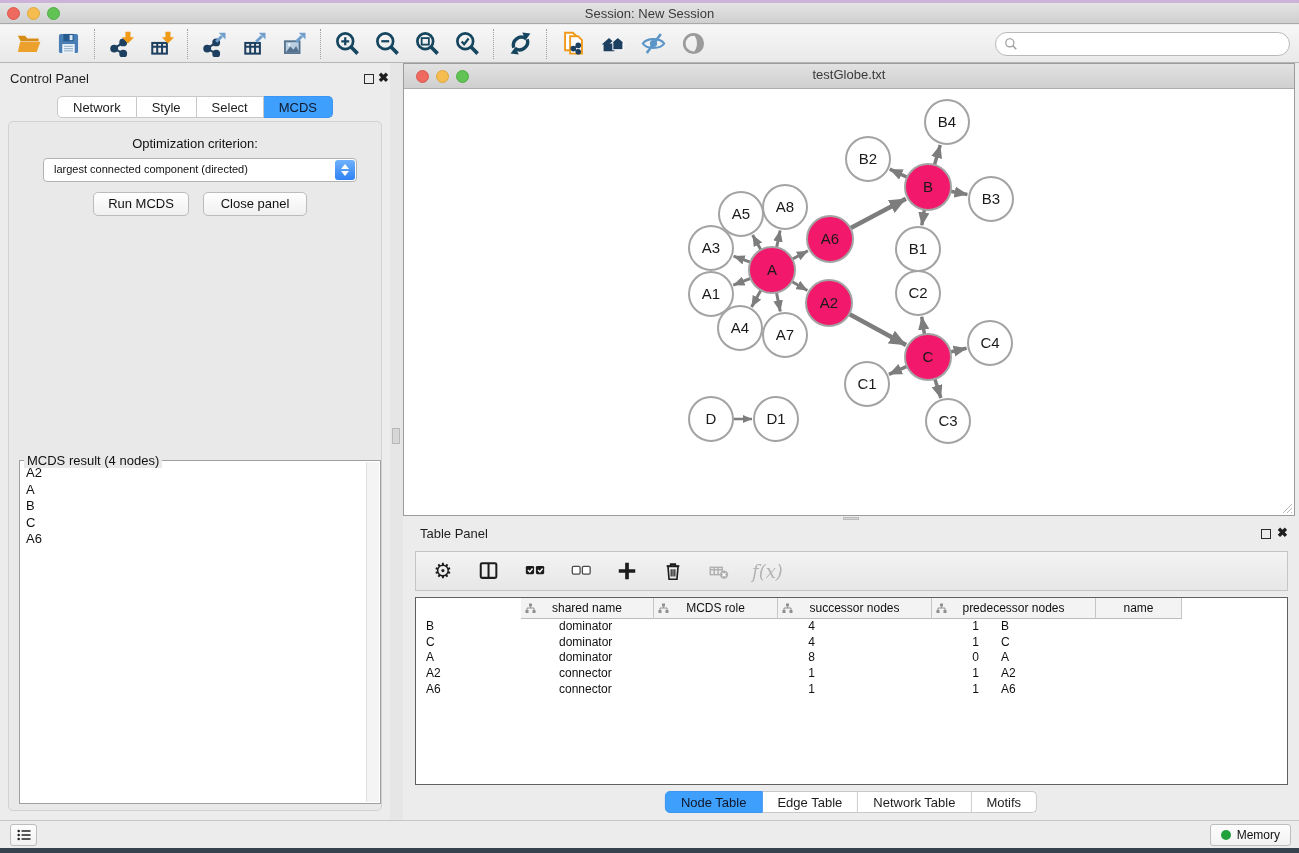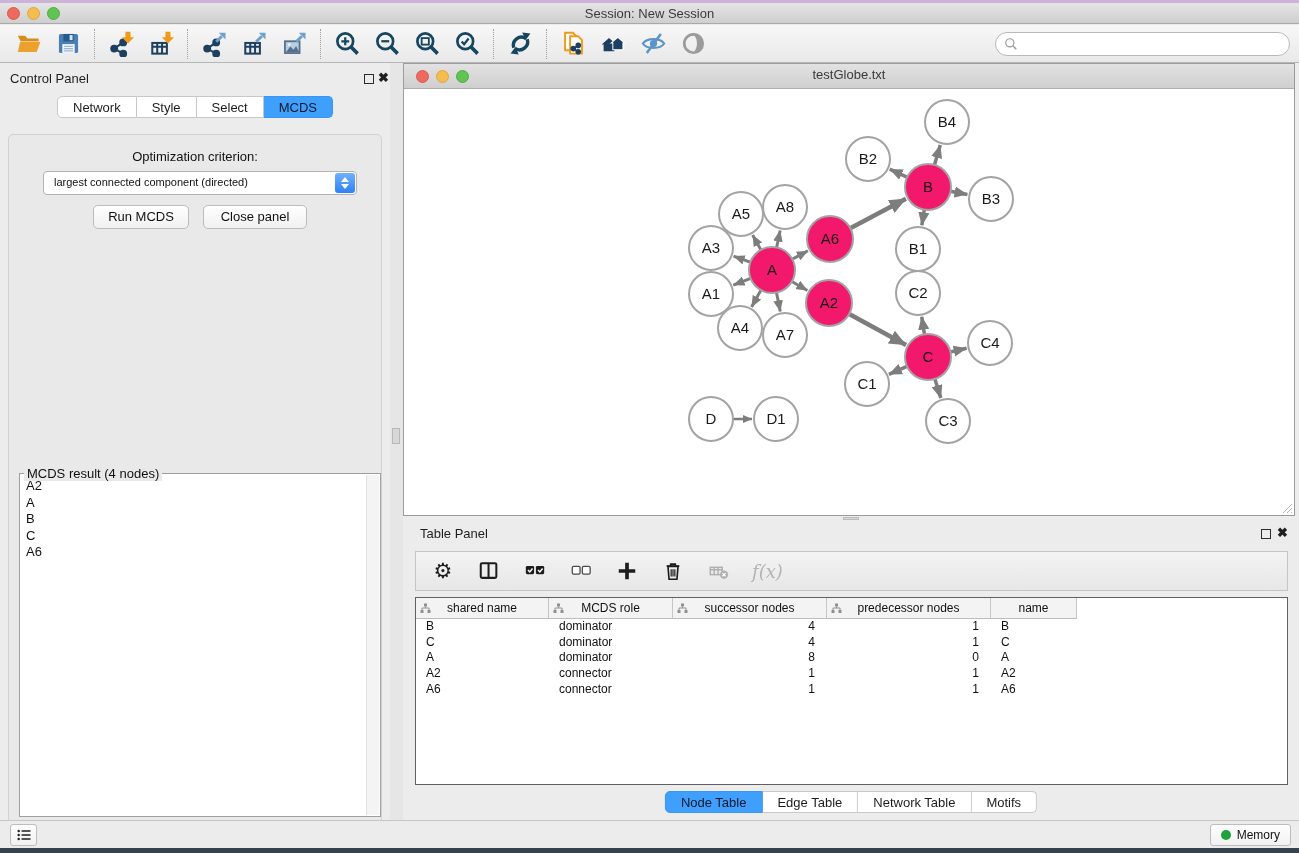--- a/index.html
+++ b/index.html
@@ -24,21 +24,21 @@
   .control-panel { position:absolute; left:0; top:0; width:390px; height:757px; background:#ececec; }
   .panel-title { position:absolute; left:10px; top:8px; font-size:13px; color:#1f1f1f; }
   .float-btn { position:absolute; width:10px; height:10px; border:1.5px solid #2c2c2c; top:11px; cursor:default; }
   .close-btn { position:absolute; top:7px; font-size:13px; font-weight:bold; color:#1f1f1f; cursor:default; }
   .segtabs { display:flex; }
   .segtabs-wrap { position:absolute; left:50%; transform:translateX(-50%); top:33px; }
   .seg { background:#fff; border:1px solid #c8c8c8; border-left-width:0; font-size:13px; color:#1d1d1d; height:22px; line-height:21px; padding:0 15px; cursor:default; }
   .seg:first-child { border-left-width:1px; border-radius:5px 0 0 5px; }
   .seg:last-child { border-radius:0 5px 5px 0; }
   .seg.active { background:#3f9ffd; border-color:#3b95f2; color:#0f172a; }
-  .cp-card { position:absolute; left:8px; top:71px; width:374px; height:690px; background:#e9e9e9; border:1px solid #d2d2d2; border-radius:5px; }
+  .cp-card { position:absolute; left:8px; top:58px; width:374px; height:690px; background:#e9e9e9; border:1px solid #d2d2d2; border-radius:5px; }
   .opt-label { position:absolute; left:0; right:0; top:14px; text-align:center; font-size:13px; color:#111; }
   .combo { position:absolute; left:34px; top:36px; width:314px; height:24px; background:#fff; border:1px solid #b3b3b3; border-radius:4px; cursor:default; }
   .combo .val { position:absolute; left:10px; top:4px; font-size:11px; color:#111; }
   .combo .stepper { position:absolute; right:1px; top:1px; width:20px; height:20px; border-radius:3px; background:linear-gradient(#6fb1fb,#2f81f5); display:flex; flex-direction:column; align-items:center; justify-content:center; gap:2px; }
   .chev-up { width:0; height:0; border-left:4px solid transparent; border-right:4px solid transparent; border-bottom:5px solid #fff; }
   .chev-dn { width:0; height:0; border-left:4px solid transparent; border-right:4px solid transparent; border-top:5px solid #fff; }
   .cp-btn { position:absolute; top:70px; height:24px; background:linear-gradient(#ffffff,#f0f0f0); border:1px solid #bcbcbc; border-radius:5px; font-size:13px; color:#111; text-align:center; line-height:22px; cursor:default; }
   .result-box { position:absolute; left:10px; top:338px; width:362px; height:344px; background:#fff; border:1px solid #9f9f9f; }
   .result-legend { position:absolute; top:-8px; left:4px; background:#e9e9e9; padding:0 3px; font-size:13px; color:#111; }
   .result-list { position:absolute; left:0; top:4px; right:14px; bottom:0; overflow:hidden; }
@@ -56,21 +56,21 @@
   .h-divider { position:absolute; left:0; top:453px; width:896px; height:5px; }
   .h-divider .handle { position:absolute; left:440px; top:1px; width:16px; height:3px; background:#d6d6d6; border:1px solid #bcbcbc; }
   
   .table-panel { position:absolute; left:0; top:458px; width:896px; height:299px; background:#ececec; }
   .tp-toolbar { position:absolute; left:12px; top:30px; width:873px; height:40px; background:linear-gradient(#f3f3f3,#e7e7e7); border:1px solid #c5c5c5; display:flex; align-items:center; padding-left:14px; gap:20px; }
   .tp-toolbar .ticon { display:flex; align-items:center; justify-content:center; width:26px; height:26px; cursor:default; }
   .ticon svg { width:22px; height:22px; }
   .ticon.gear { font-size:21px; color:#1c1c1c; line-height:22px; }
   .ticon.fx { font-family:"DejaVu Serif",serif; font-style:italic; font-size:18px; color:#b3b3b3; width:auto; }
   .tp-table { position:absolute; left:12px; top:76px; width:873px; height:188px; background:#fff; border:1.5px solid #606060; overflow:hidden; }
-  .tp-header { display:flex; height:21px; }
+  .tp-header { display:flex; height:21px;justify-content:center; }
   .th-cell { position:relative; background:#f3f3f3; border-right:1px solid #c6c6c6; border-bottom:1px solid #bcbcbc; font-size:12px; color:#111; text-align:center; line-height:20px; }
   .th-cell svg { position:absolute; left:4px; top:5px; width:11px; height:11px; }
   .tp-row { display:flex; height:15.7px; }
   .td-cell { font-size:12px; color:#111; line-height:15.7px; white-space:nowrap; overflow:hidden; }
   .td-cell.left { text-align:left; padding-left:10px; }
   .td-cell.right { text-align:right; padding-right:12px; }
   .tp-tabs-wrap { position:absolute; left:50%; transform:translateX(-50%); top:270px; }
   
   .statusbar { position:absolute; left:0; top:820px; width:1299px; height:28px; background:#ececec; border-top:1px solid #c6c6c6; }
   .sb-left { position:absolute; left:10px; top:3px; width:27px; height:22px; background:linear-gradient(#fdfdfd,#f2f2f2); border:1px solid #bdbdbd; border-radius:3px; display:flex; align-items:center; justify-content:center; cursor:default; }

